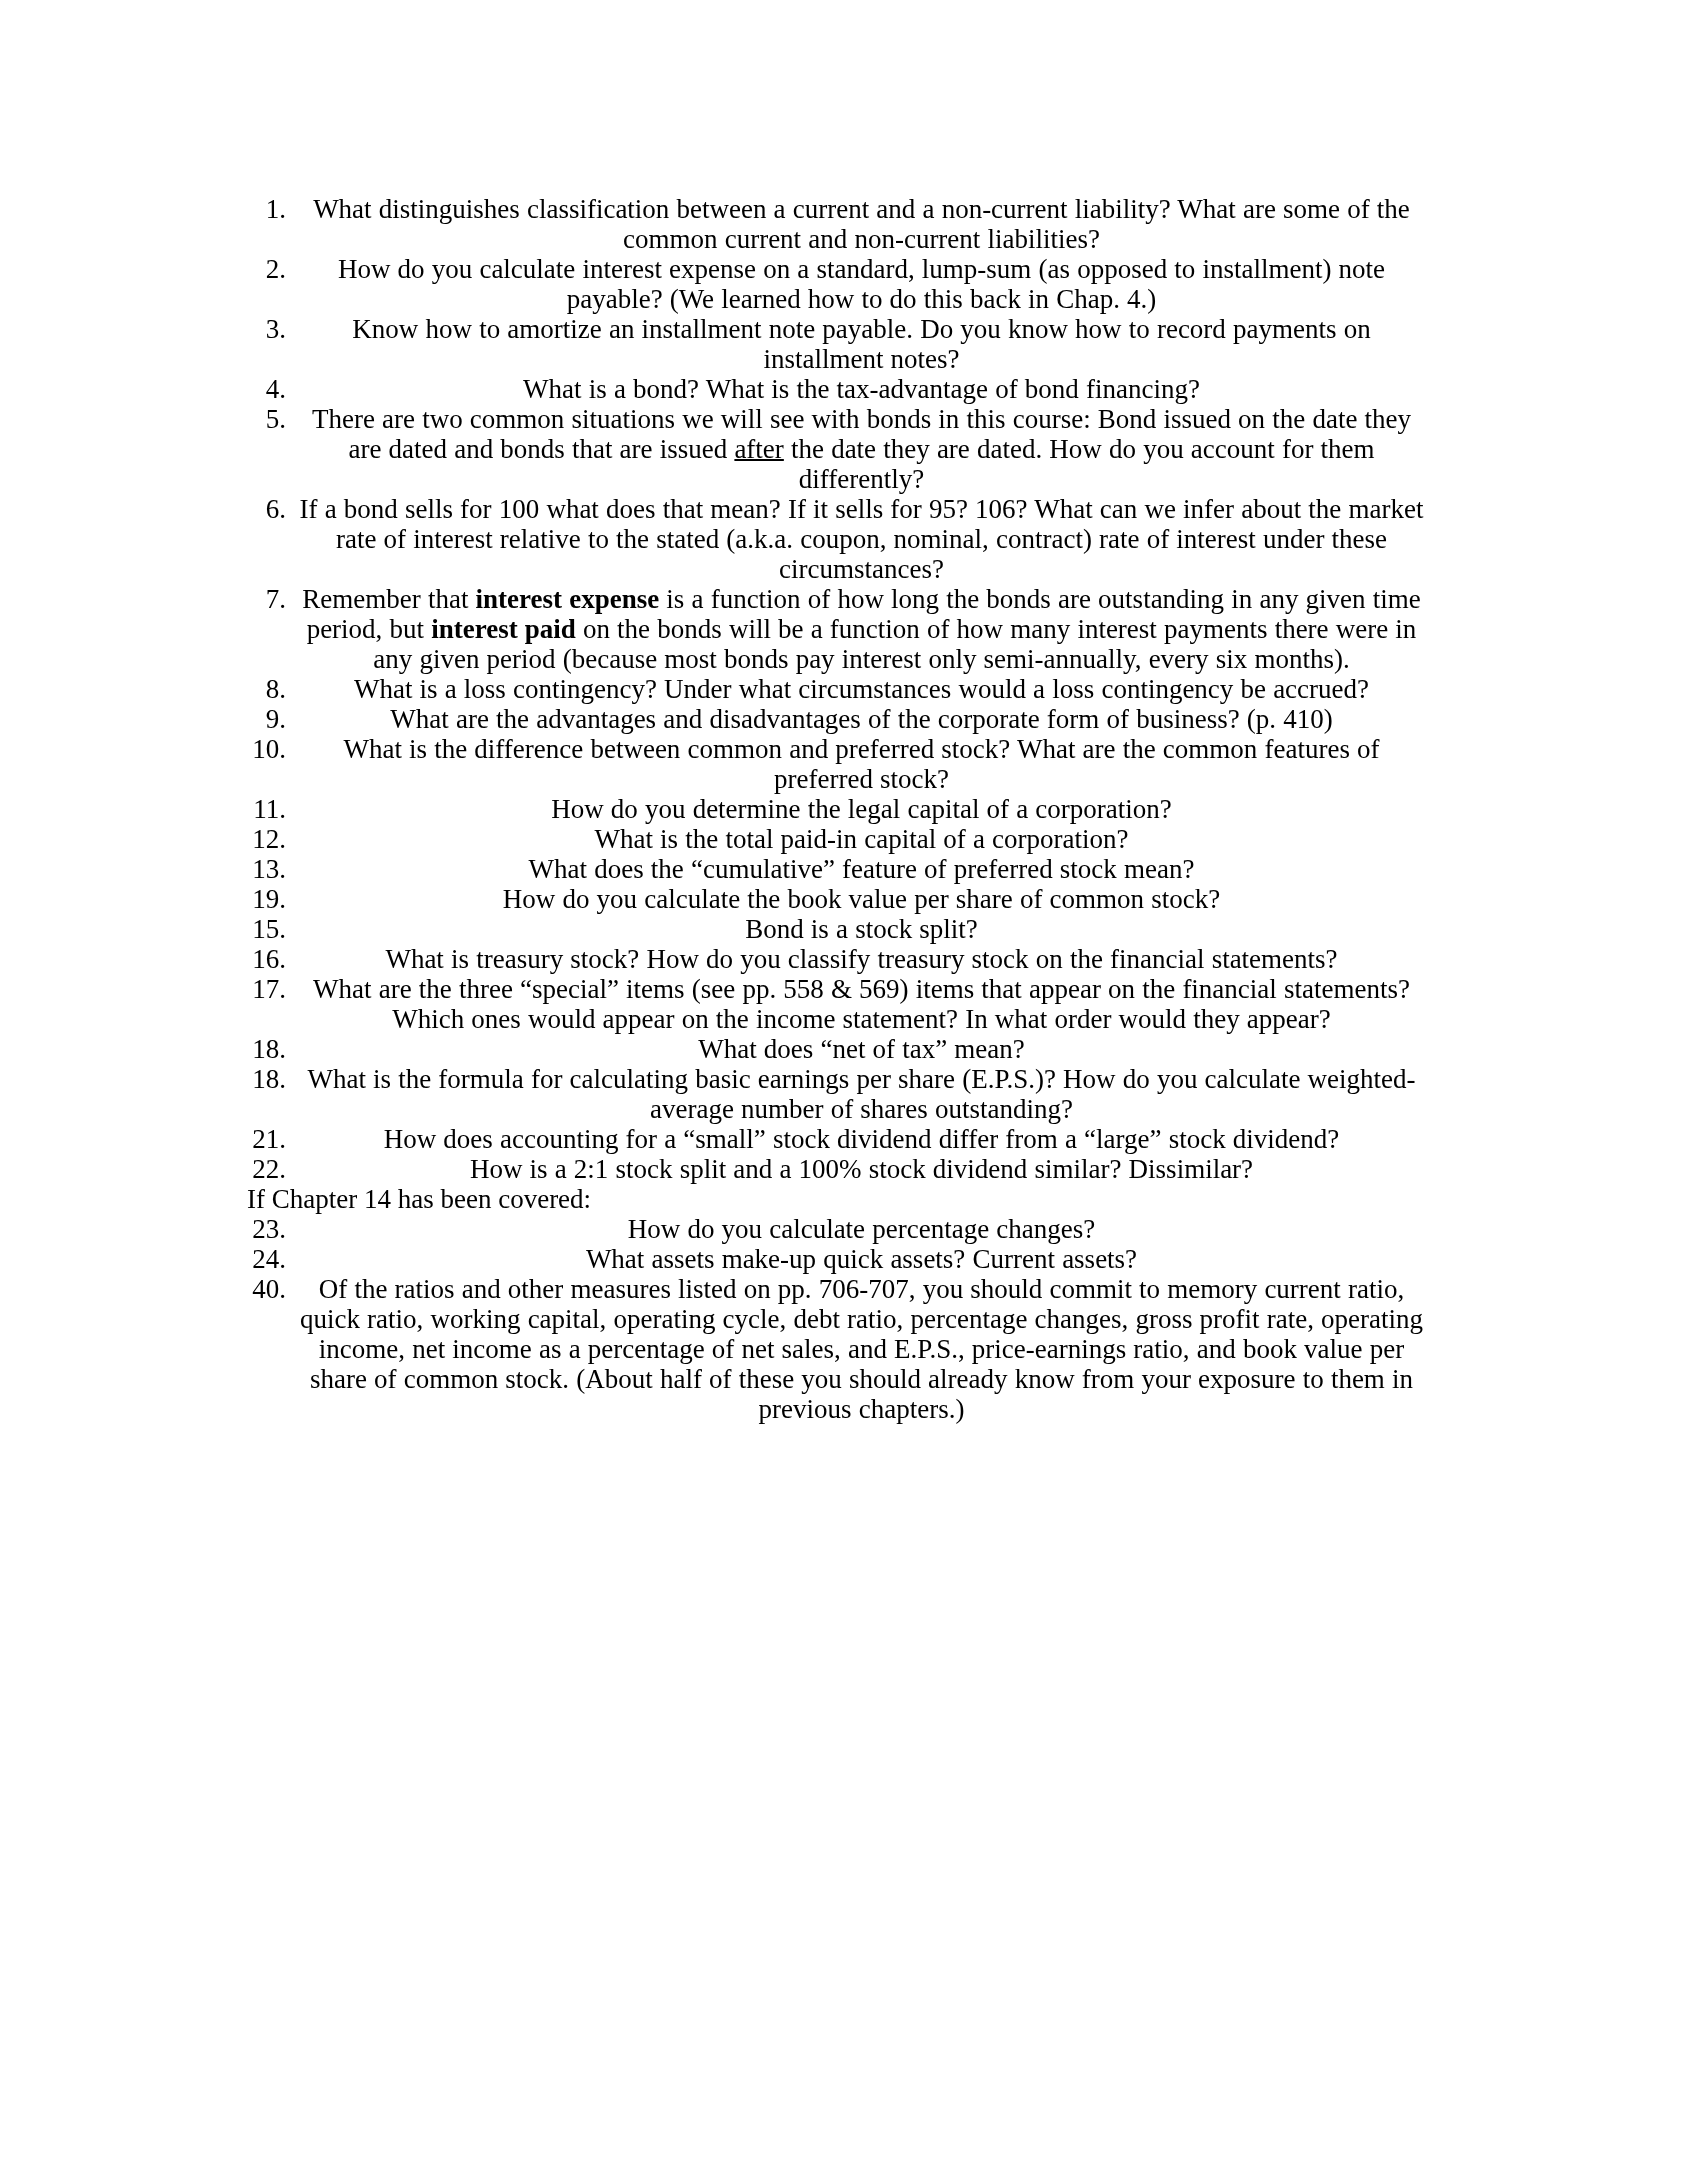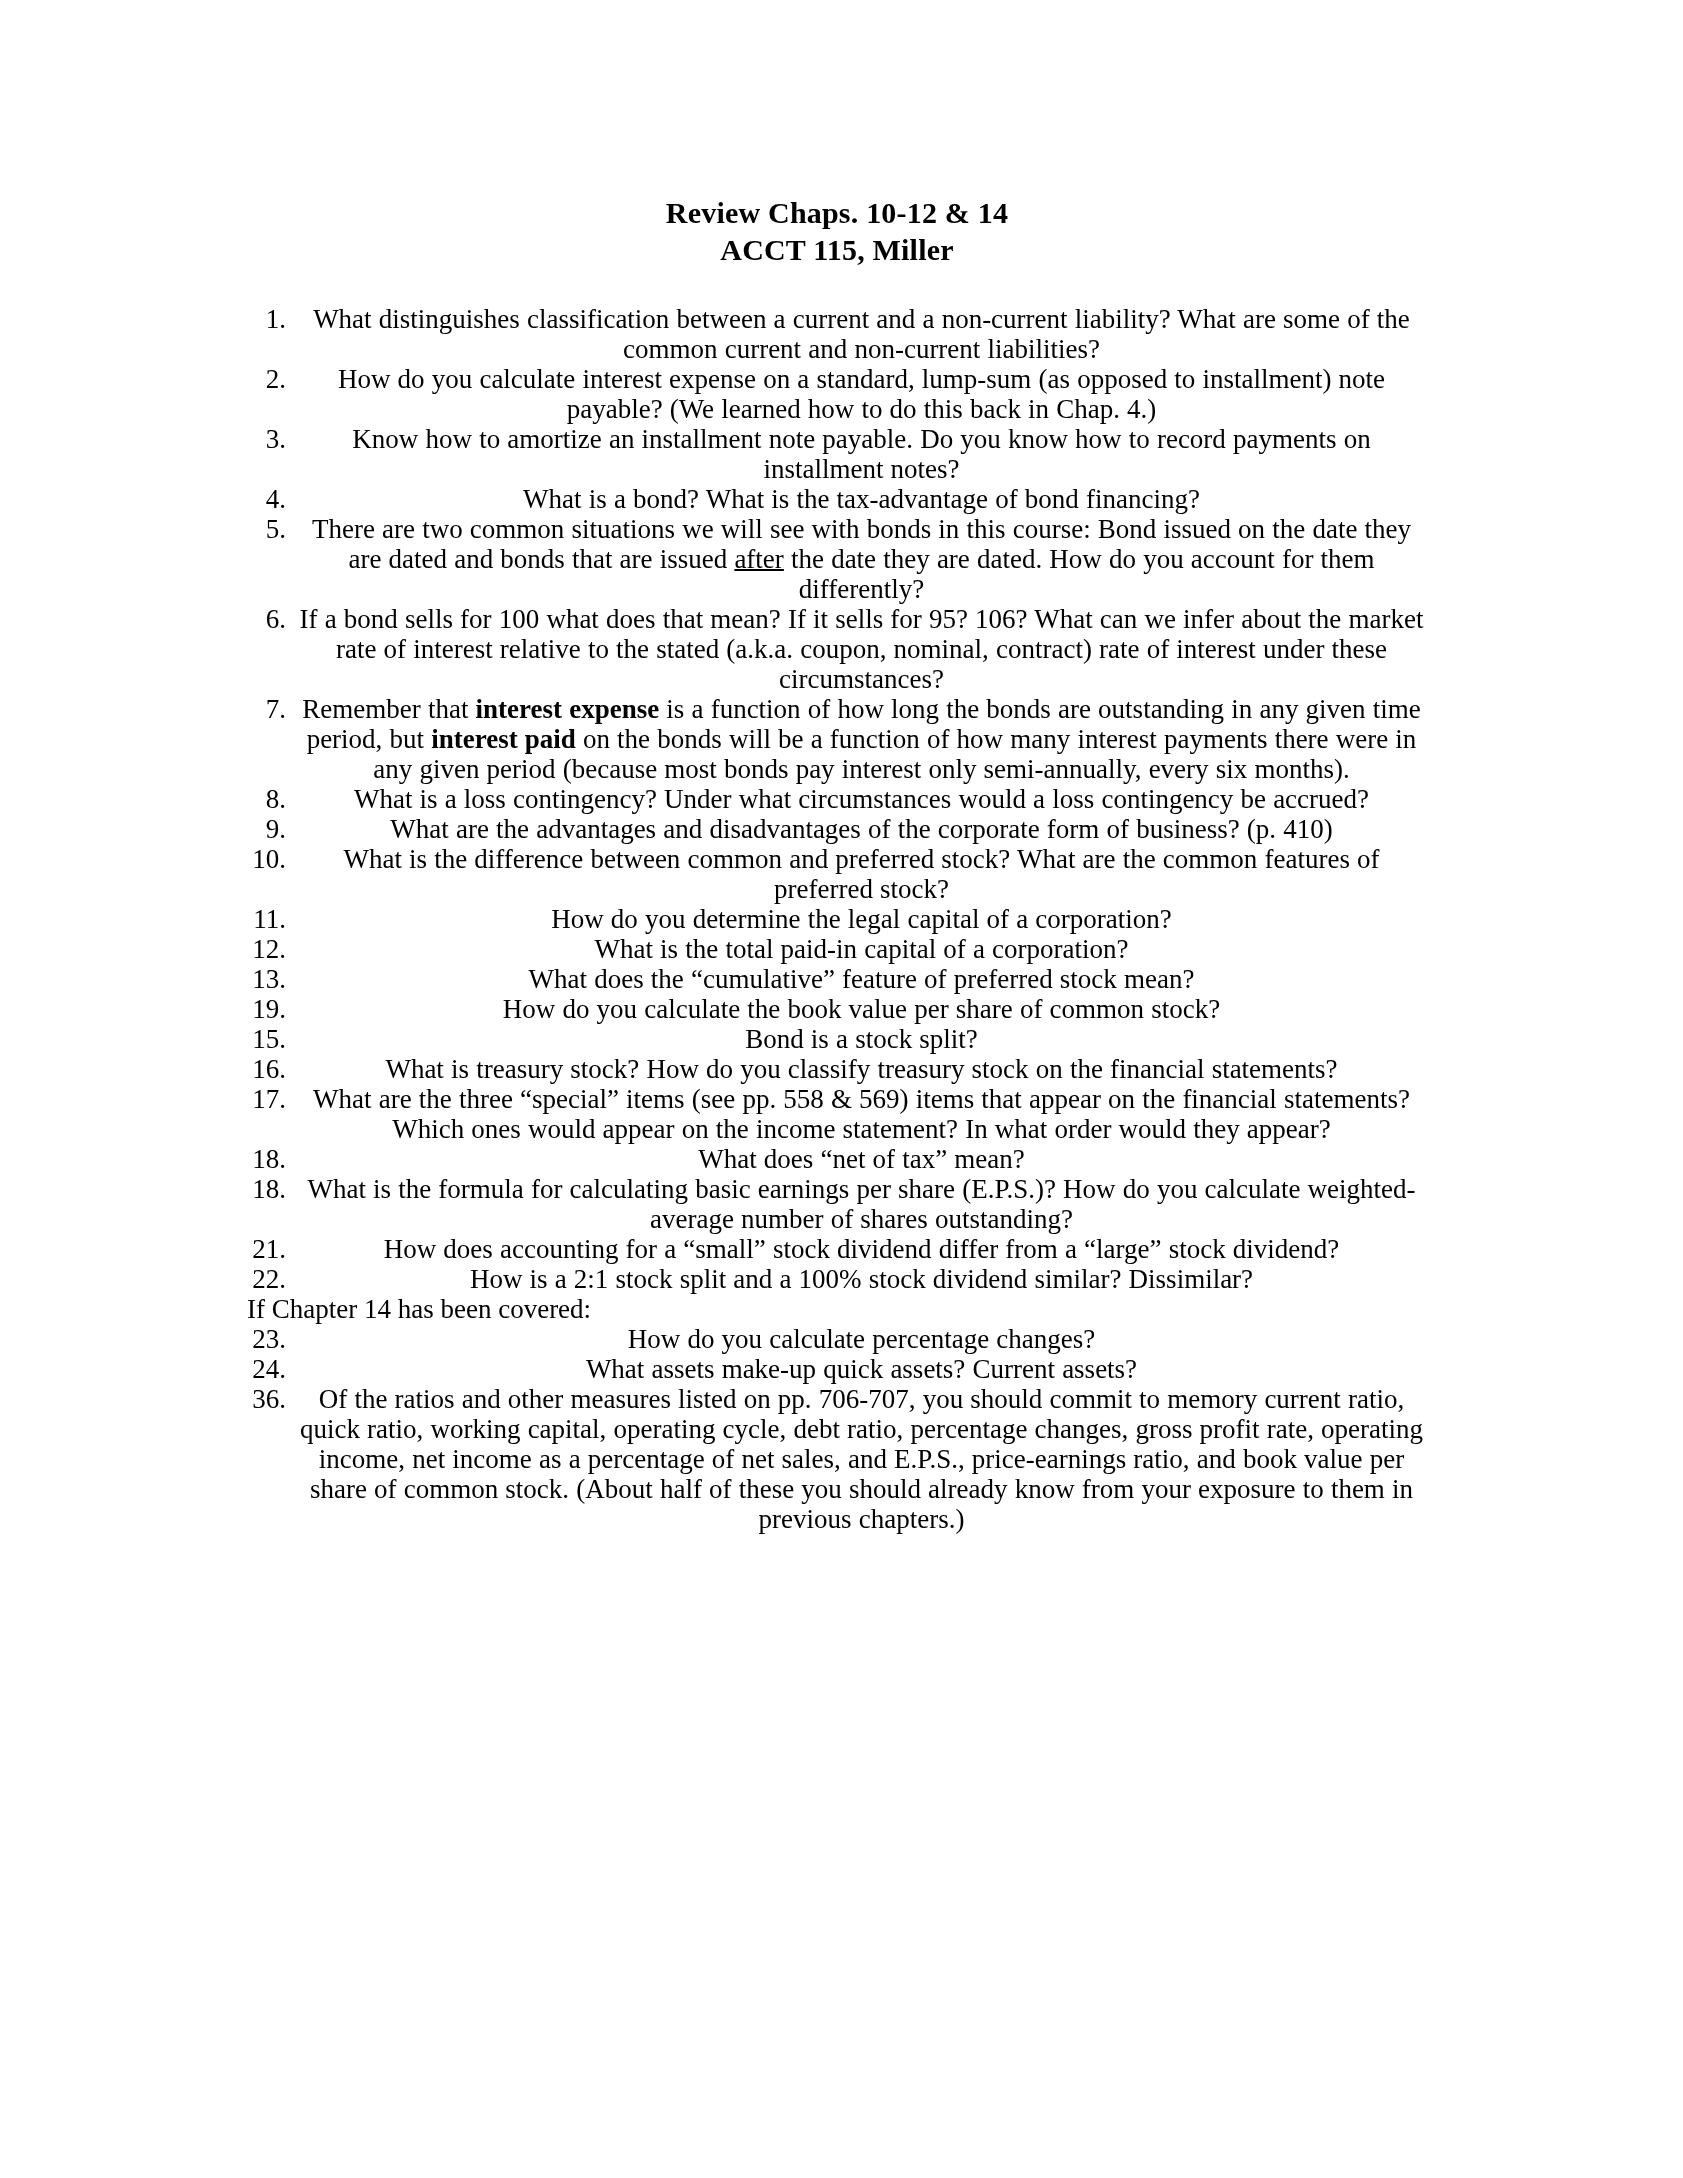--- a/index.html
+++ b/index.html
@@ -76,24 +76,20 @@
 
   .bold { font-weight: bold; }
   .under { text-decoration: underline; text-underline-offset: 1px; }
 </style>
 </head>
 <body>
 
 <div class="page">
   <div class="doc-body">
 
-    <div class="title-block">
-      <span class="title-line">Review Chaps. 10-12 &amp; 14</span>
-      <span class="title-line">ACCT 115, Miller</span>
-    </div>
 
     <div class="qlist">
 
       <div class="q-item">
         <span class="q-num">1.</span>
         <span class="q-text">What distinguishes classification between a current and a non-current liability?  What are some of the common current and non-current liabilities?</span>
       </div>
 
       <div class="q-item">
         <span class="q-num">2.</span>
@@ -202,20 +198,20 @@
         <span class="q-num">23.</span>
         <span class="q-text">How do you calculate percentage changes?</span>
       </div>
 
       <div class="q-item">
         <span class="q-num">24.</span>
         <span class="q-text">What assets make-up quick assets?  Current assets?</span>
       </div>
 
       <div class="q-item">
-        <span class="q-num">36.</span>
+        <span class="q-num">40.</span>
         <span class="q-text">Of the ratios and other measures listed on pp. 706-707, you should commit to memory current ratio, quick ratio, working capital, operating cycle, debt ratio, percentage changes, gross profit rate, operating income, net income as a percentage of net sales, and E.P.S., price-earnings ratio, and book value per share of common stock.  (About half of these you should already know from your exposure to them in previous chapters.)</span>
       </div>
 
     </div>
   </div>
 </div>
 
 
 </body></html>

